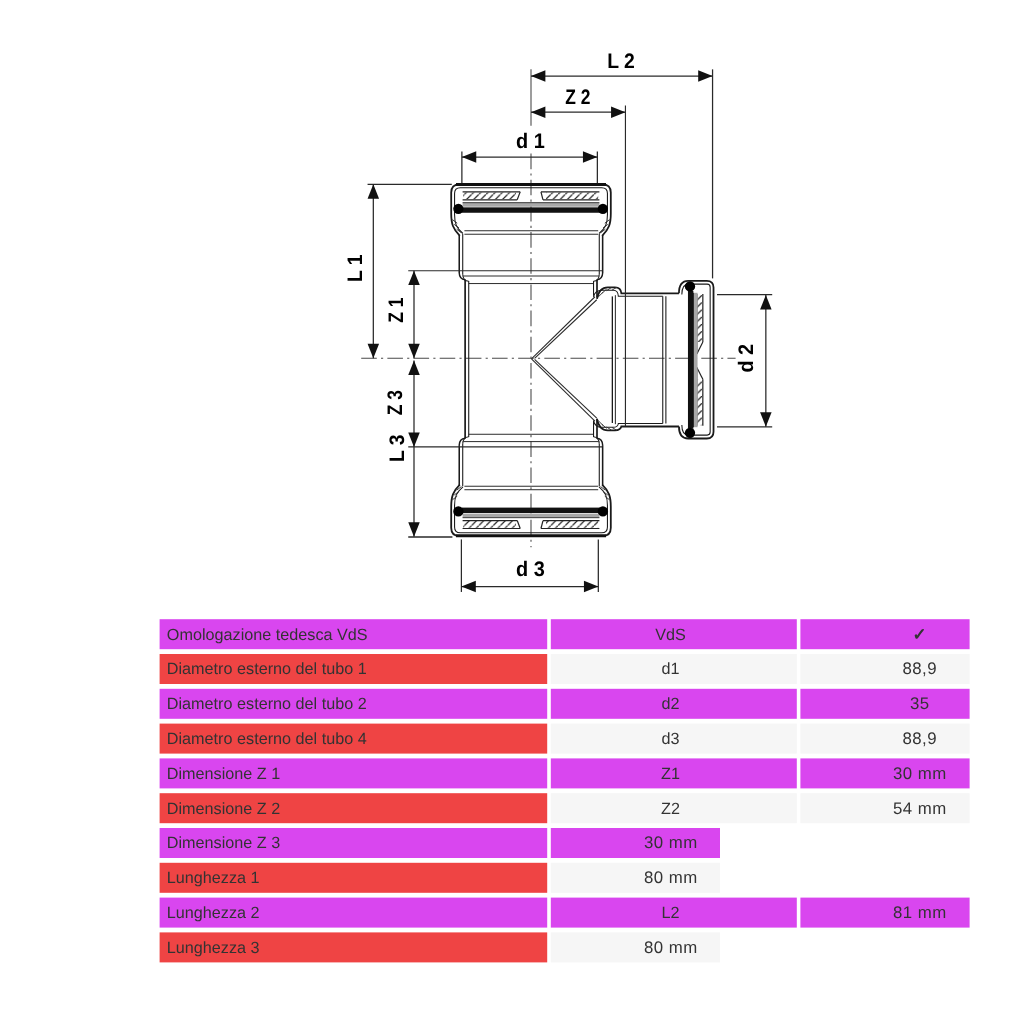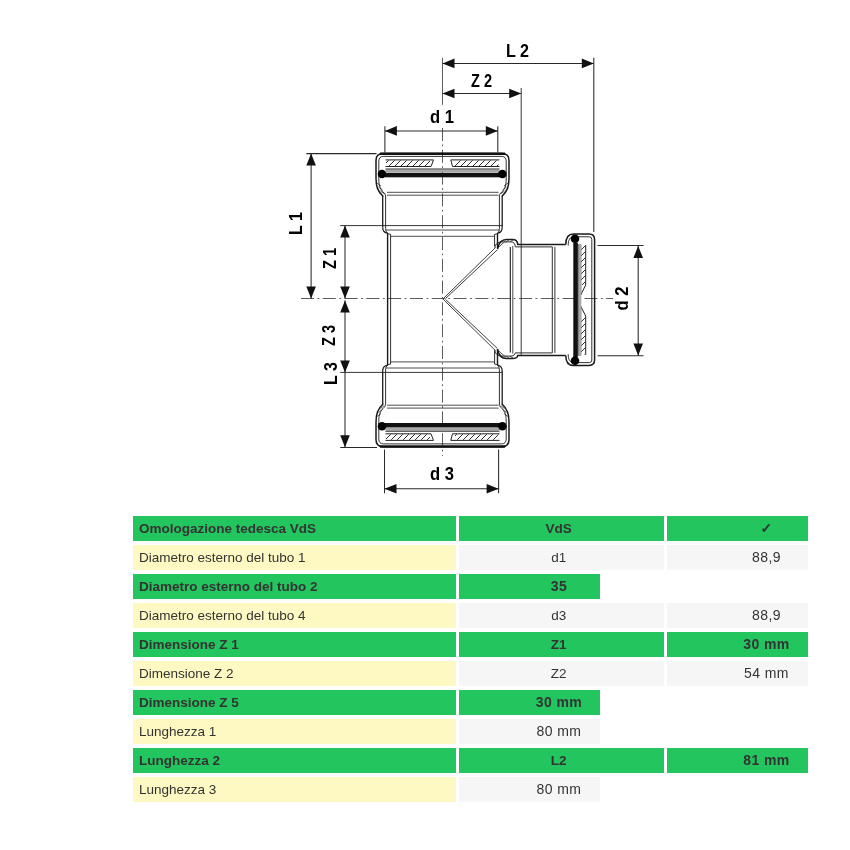--- a/index.html
+++ b/index.html
@@ -3,24 +3,24 @@
 <meta charset="utf-8">
 <style>
   html,body{margin:0;padding:0;background:#ffffff;}
   *{-webkit-font-smoothing:antialiased;}
   body{width:850px;height:850px;font-family:"Liberation Sans", sans-serif;}
   .wrap{position:relative;width:850px;height:850px;overflow:hidden;margin-left:45px;}
   svg.draw{position:absolute;left:0;top:0;}
   .tbl{position:absolute;left:88px;top:516px;width:675px;font-size:13.5px;color:#333;}
   .row{display:flex;height:25px;line-height:25px;margin-bottom:4px;}
   .row div{box-sizing:border-box;}
-  .c1{width:323px;padding-left:6px;background:#fef9c3;}
+  .c1{width:323px;padding-left:6px;background:#ef4444;}
   .c2{width:204.5px;text-align:center;padding-right:5px;background:#f6f6f6;margin-left:3px;}
   .c3{width:141px;text-align:center;padding-left:59px;background:#f6f6f6;margin-left:3px;font-size:14px;letter-spacing:0.4px;}
-  .dark .c1,.dark .c2,.dark .c3{background:#22c55e;font-weight:bold;}
+  .dark .c1,.dark .c2,.dark .c3{background:#d946ef;}
   .chk{font-weight:bold;}
 </style>
 </head>
 <body>
 <div class="wrap">
 
 <svg class="draw" width="850" height="850" viewBox="0 0 850 850">
   <defs>
     <pattern id="hx" width="6" height="6" patternUnits="userSpaceOnUse">
       <path d="M-1,7 L7,-1" stroke="#222" stroke-width="0.95" fill="none"></path>
@@ -232,20 +232,21 @@
       </div>
 
   <div class="row">
         <div class="c1">Diametro esterno del tubo 1</div>
         <div class="c2">d1</div>
         <div class="c3">88,9</div>
       </div>
 
   <div class="row dark">
         <div class="c1">Diametro esterno del tubo 2</div>
+        <div class="c2">d2</div>
         <div class="c3">35</div>
       </div>
 
   <div class="row">
         <div class="c1">Diametro esterno del tubo 4</div>
         <div class="c2">d3</div>
         <div class="c3">88,9</div>
       </div>
 
   <div class="row dark">
@@ -254,21 +255,21 @@
         <div class="c3">30 mm</div>
       </div>
 
   <div class="row">
         <div class="c1">Dimensione Z 2</div>
         <div class="c2">Z2</div>
         <div class="c3">54 mm</div>
       </div>
 
   <div class="row dark">
-        <div class="c1">Dimensione Z 5</div>
+        <div class="c1">Dimensione Z 3</div>
         <div class="c3">30 mm</div>
       </div>
 
   <div class="row">
         <div class="c1">Lunghezza 1</div>
         <div class="c3">80 mm</div>
       </div>
 
   <div class="row dark">
         <div class="c1">Lunghezza 2</div>

